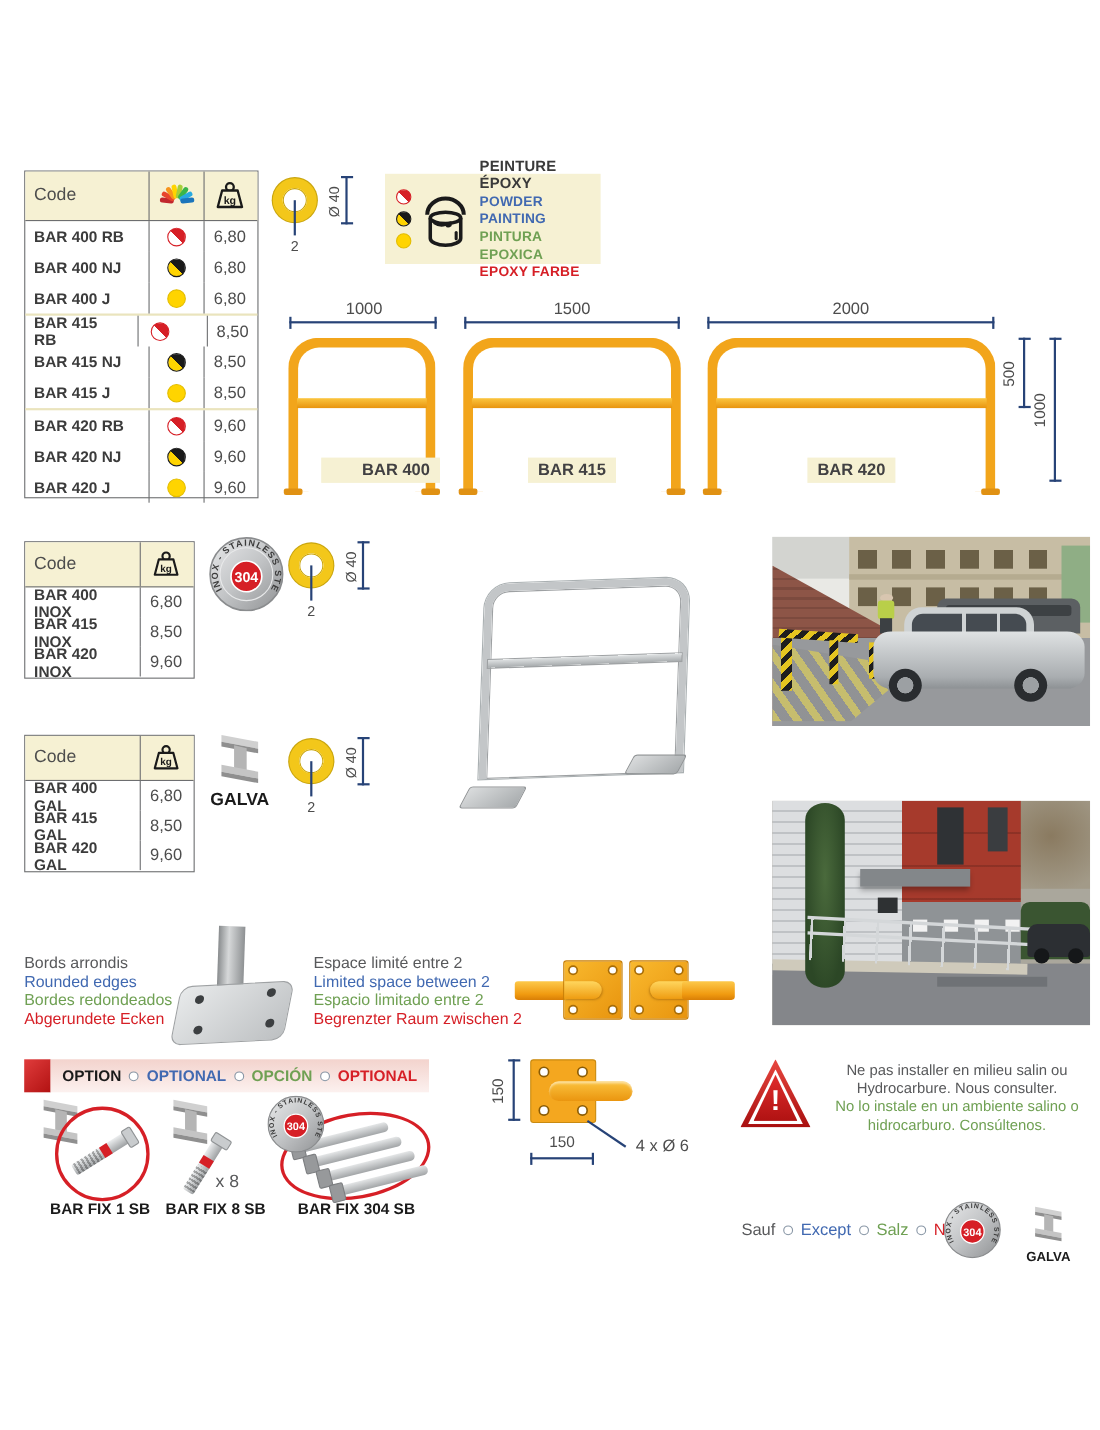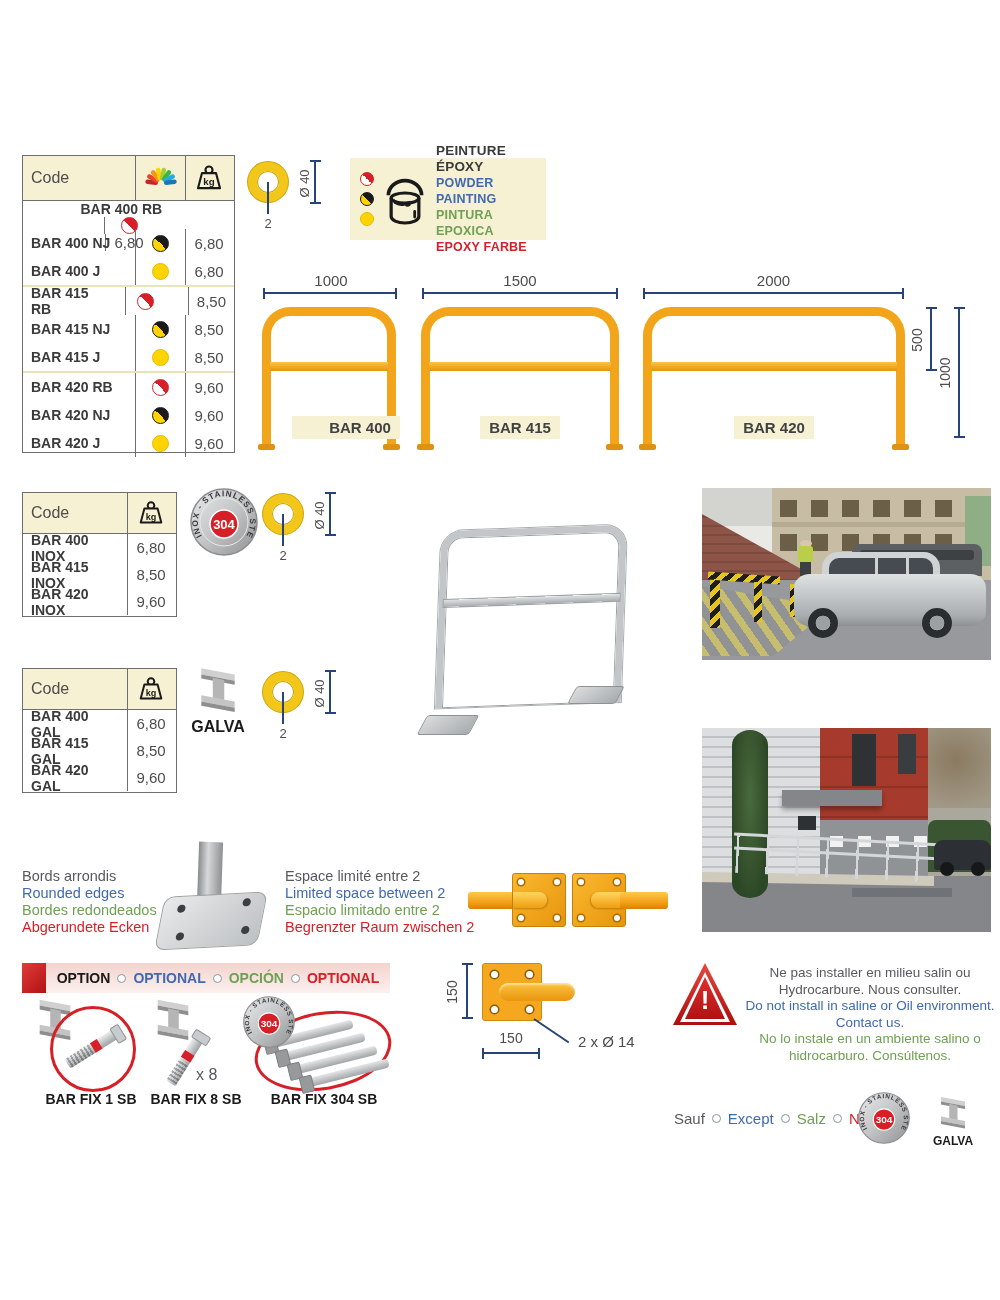--- a/index.html
+++ b/index.html
@@ -114,21 +114,21 @@
       </div>
       <div class="tcell c-kg" style="width:47px;">
         <svg width="30" height="28" viewBox="0 0 34 30">
           <circle cx="17" cy="6" r="4" fill="none" stroke="#1a1a1a" stroke-width="2.4"></circle>
           <path d="M9 9.5 h16 l4.5 17 h-25 z" fill="#F6F1D3" stroke="#1a1a1a" stroke-width="2.4" stroke-linejoin="round"></path>
           <text x="17" y="23" font-size="11" font-weight="bold" text-anchor="middle" fill="#1a1a1a" font-family="Liberation Sans,sans-serif">kg</text>
         </svg>
       </div>
     </div>
 
-    <div class="trow" style="height:28px;flex-direction:column;">
+    <div class="trow" style="height:28px;">
       <div class="tcell c-code" style="width:112px;">BAR 400 RB</div>
       <div class="tcell c-color" style="width:50px;">
           <span class="dot rb"></span>
         </div>
       <div class="tcell c-kg" style="width:47px;">6,80</div>
     </div>
     <div class="trow" style="height:28px;">
       <div class="tcell c-code" style="width:112px;">BAR 400 NJ</div>
       <div class="tcell c-color" style="width:50px;">
           <span class="dot nj"></span>
@@ -517,32 +517,31 @@
       <div class="abs" style="right:8px;top:7px;width:7px;height:7px;border-radius:50%;background:#fff;box-shadow:0 0 0 1.5px #8a5c06;"></div>
       <div class="abs" style="left:8px;bottom:7px;width:7px;height:7px;border-radius:50%;background:#fff;box-shadow:0 0 0 1.5px #8a5c06;"></div>
       <div class="abs" style="right:8px;bottom:7px;width:7px;height:7px;border-radius:50%;background:#fff;box-shadow:0 0 0 1.5px #8a5c06;"></div>
       <div class="abs" style="left:16px;top:19px;width:76px;height:18px;background:linear-gradient(180deg,#fbc33e,#ea950f);border-radius:9px 9px 9px 9px;box-shadow:inset 0 2px 2px rgba(255,255,255,.5);"></div>
     </div>
     <div class="dimv" style="left:18px;top:5px;height:56px;"></div>
     <div class="dlabel rot" style="left:-16px;top:26px;width:40px;font-size:14px;">150</div>
     <div class="dlabel" style="left:34px;top:72px;width:58px;font-size:14px;">150</div>
     <div class="dimh" style="left:34px;top:94px;width:58px;"></div>
     <div class="abs" style="left:86px;top:60px;width:42px;height:2px;background:#274377;transform:rotate(34deg);transform-origin:left center;"></div>
-    <div class="abs" style="left:130px;top:75px;font-size:15px;color:#4d4d4d;">2 x Ø 14</div>
+    <div class="abs" style="left:130px;top:75px;font-size:15px;color:#4d4d4d;">4 x Ø 6</div>
   </div>
 
   <div class="abs" style="left:673px;top:963px;width:64px;height:62px;">
     <div class="tri" style="left:0;top:0;width:64px;height:62px;background:linear-gradient(180deg,#e8473f,#a80f0f);"></div>
     <div class="tri" style="left:7px;top:9px;width:50px;height:50px;background:#fff;"></div>
     <div class="tri" style="left:12px;top:14px;width:40px;height:42px;background:linear-gradient(180deg,#e02d2d,#b01212);"></div>
     <div class="abs" style="left:0;top:22px;width:64px;text-align:center;font-weight:bold;font-size:26px;color:#fff;">!</div>
   </div>
   <div class="abs small13" style="left:742px;top:965px;width:256px;text-align:center;">
     <div class="grey">Ne pas installer en milieu salin ou Hydrocarbure. Nous consulter.</div>
-    <div class="en">Do not install in saline or Oil environment. Contact us.</div>
     <div class="es">No lo instale en un ambiente salino o hidrocarburo. Consúltenos.</div>
   </div>
 
   <div class="abs" style="left:674px;top:1110px;display:flex;align-items:center;gap:7px;font-size:15px;">
     <span class="grey">Sauf</span>
     <span class="sep-circle"></span>
     <span class="en">Except</span>
     <span class="sep-circle"></span>
     <span class="es">Salz</span>
     <span class="sep-circle"></span>

